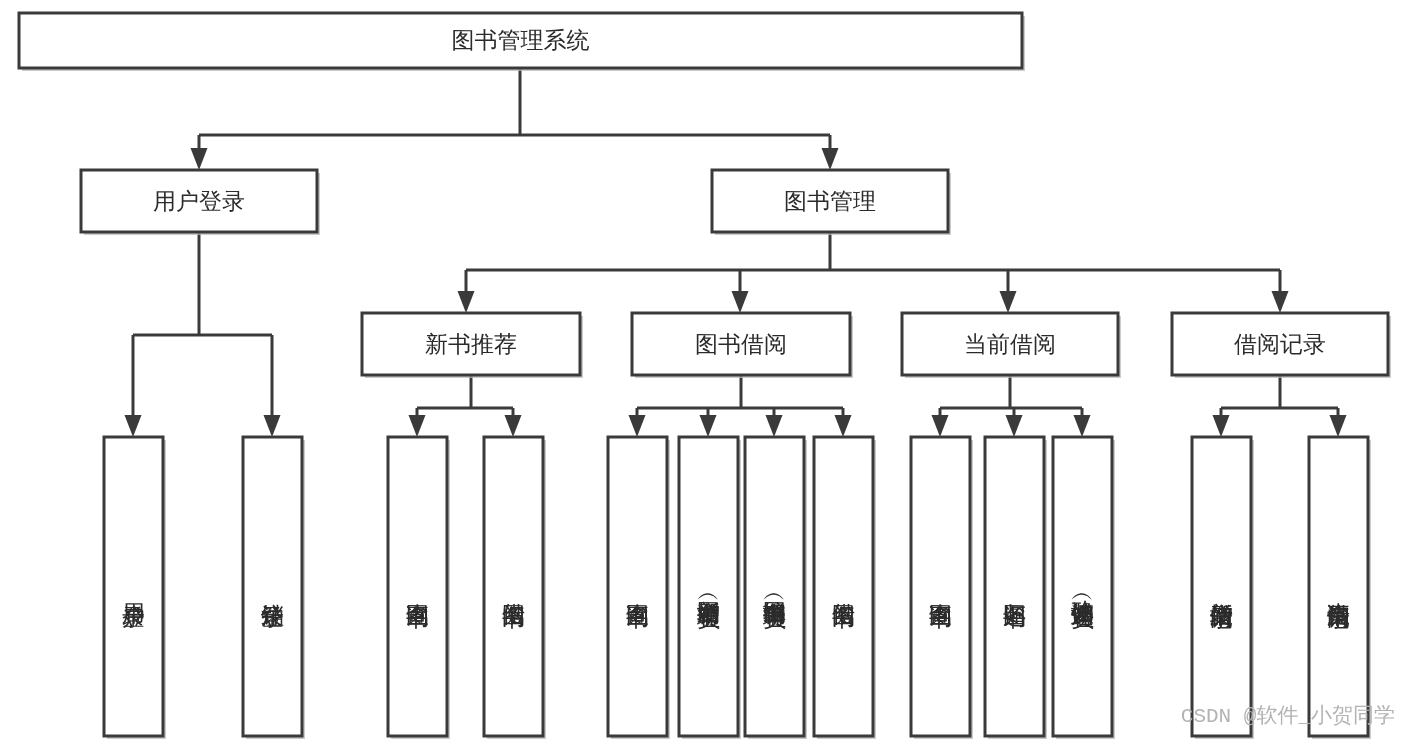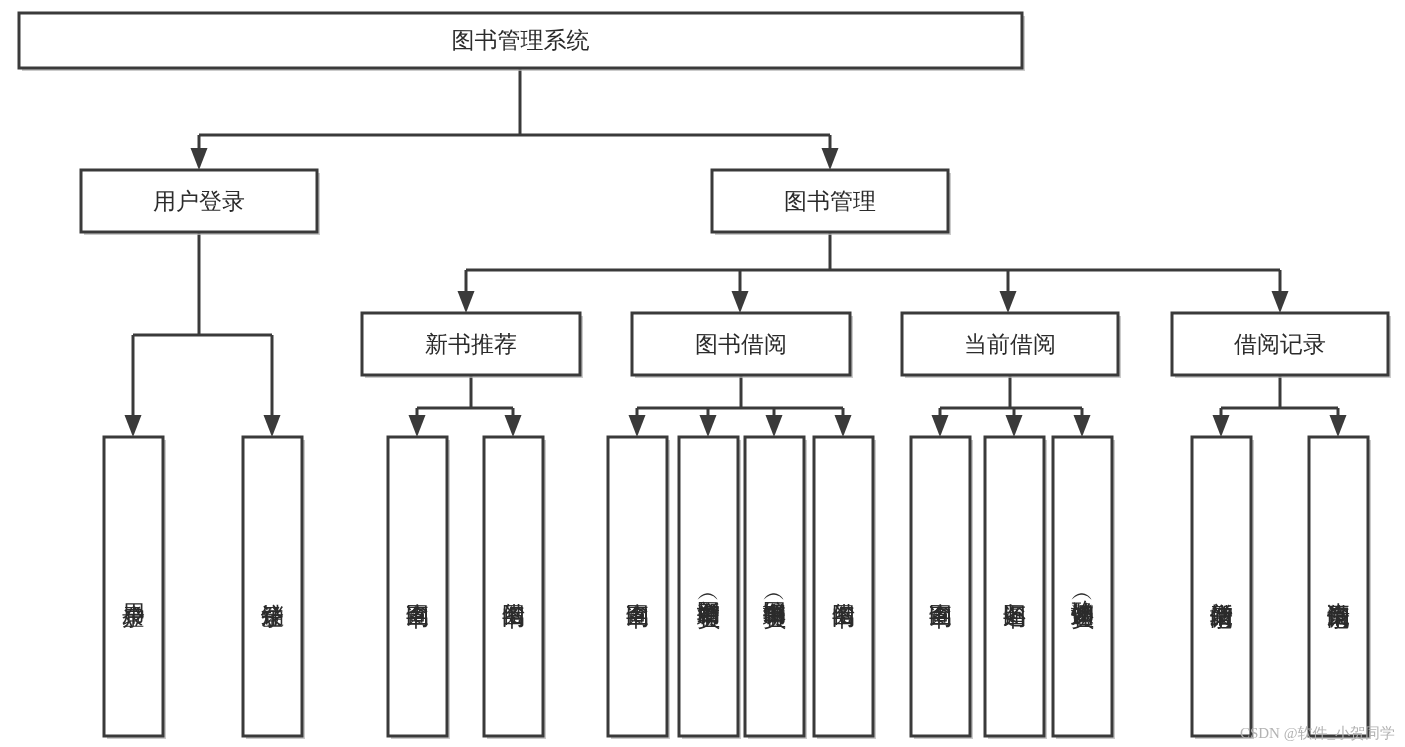--- a/index.html
+++ b/index.html
@@ -68,23 +68,23 @@
     align-items: center;
     justify-content: center;
     text-align: center;
     white-space: nowrap;
     pointer-events: none;
     user-select: none;
   }
   .watermark {
     position: absolute;
     right: 10px;
-    bottom: 4px;
-    font-family: Liberation Serif, serif;
-    font-size: 15px;
+    bottom: 18px;
+    font-family: Liberation Mono, monospace;
+    font-size: 21px;
     color: #b3b3b3;
     white-space: nowrap;
     user-select: none;
   }
 </style>
 </head>
 <body>
 
 <div id="diagram-root">
 

